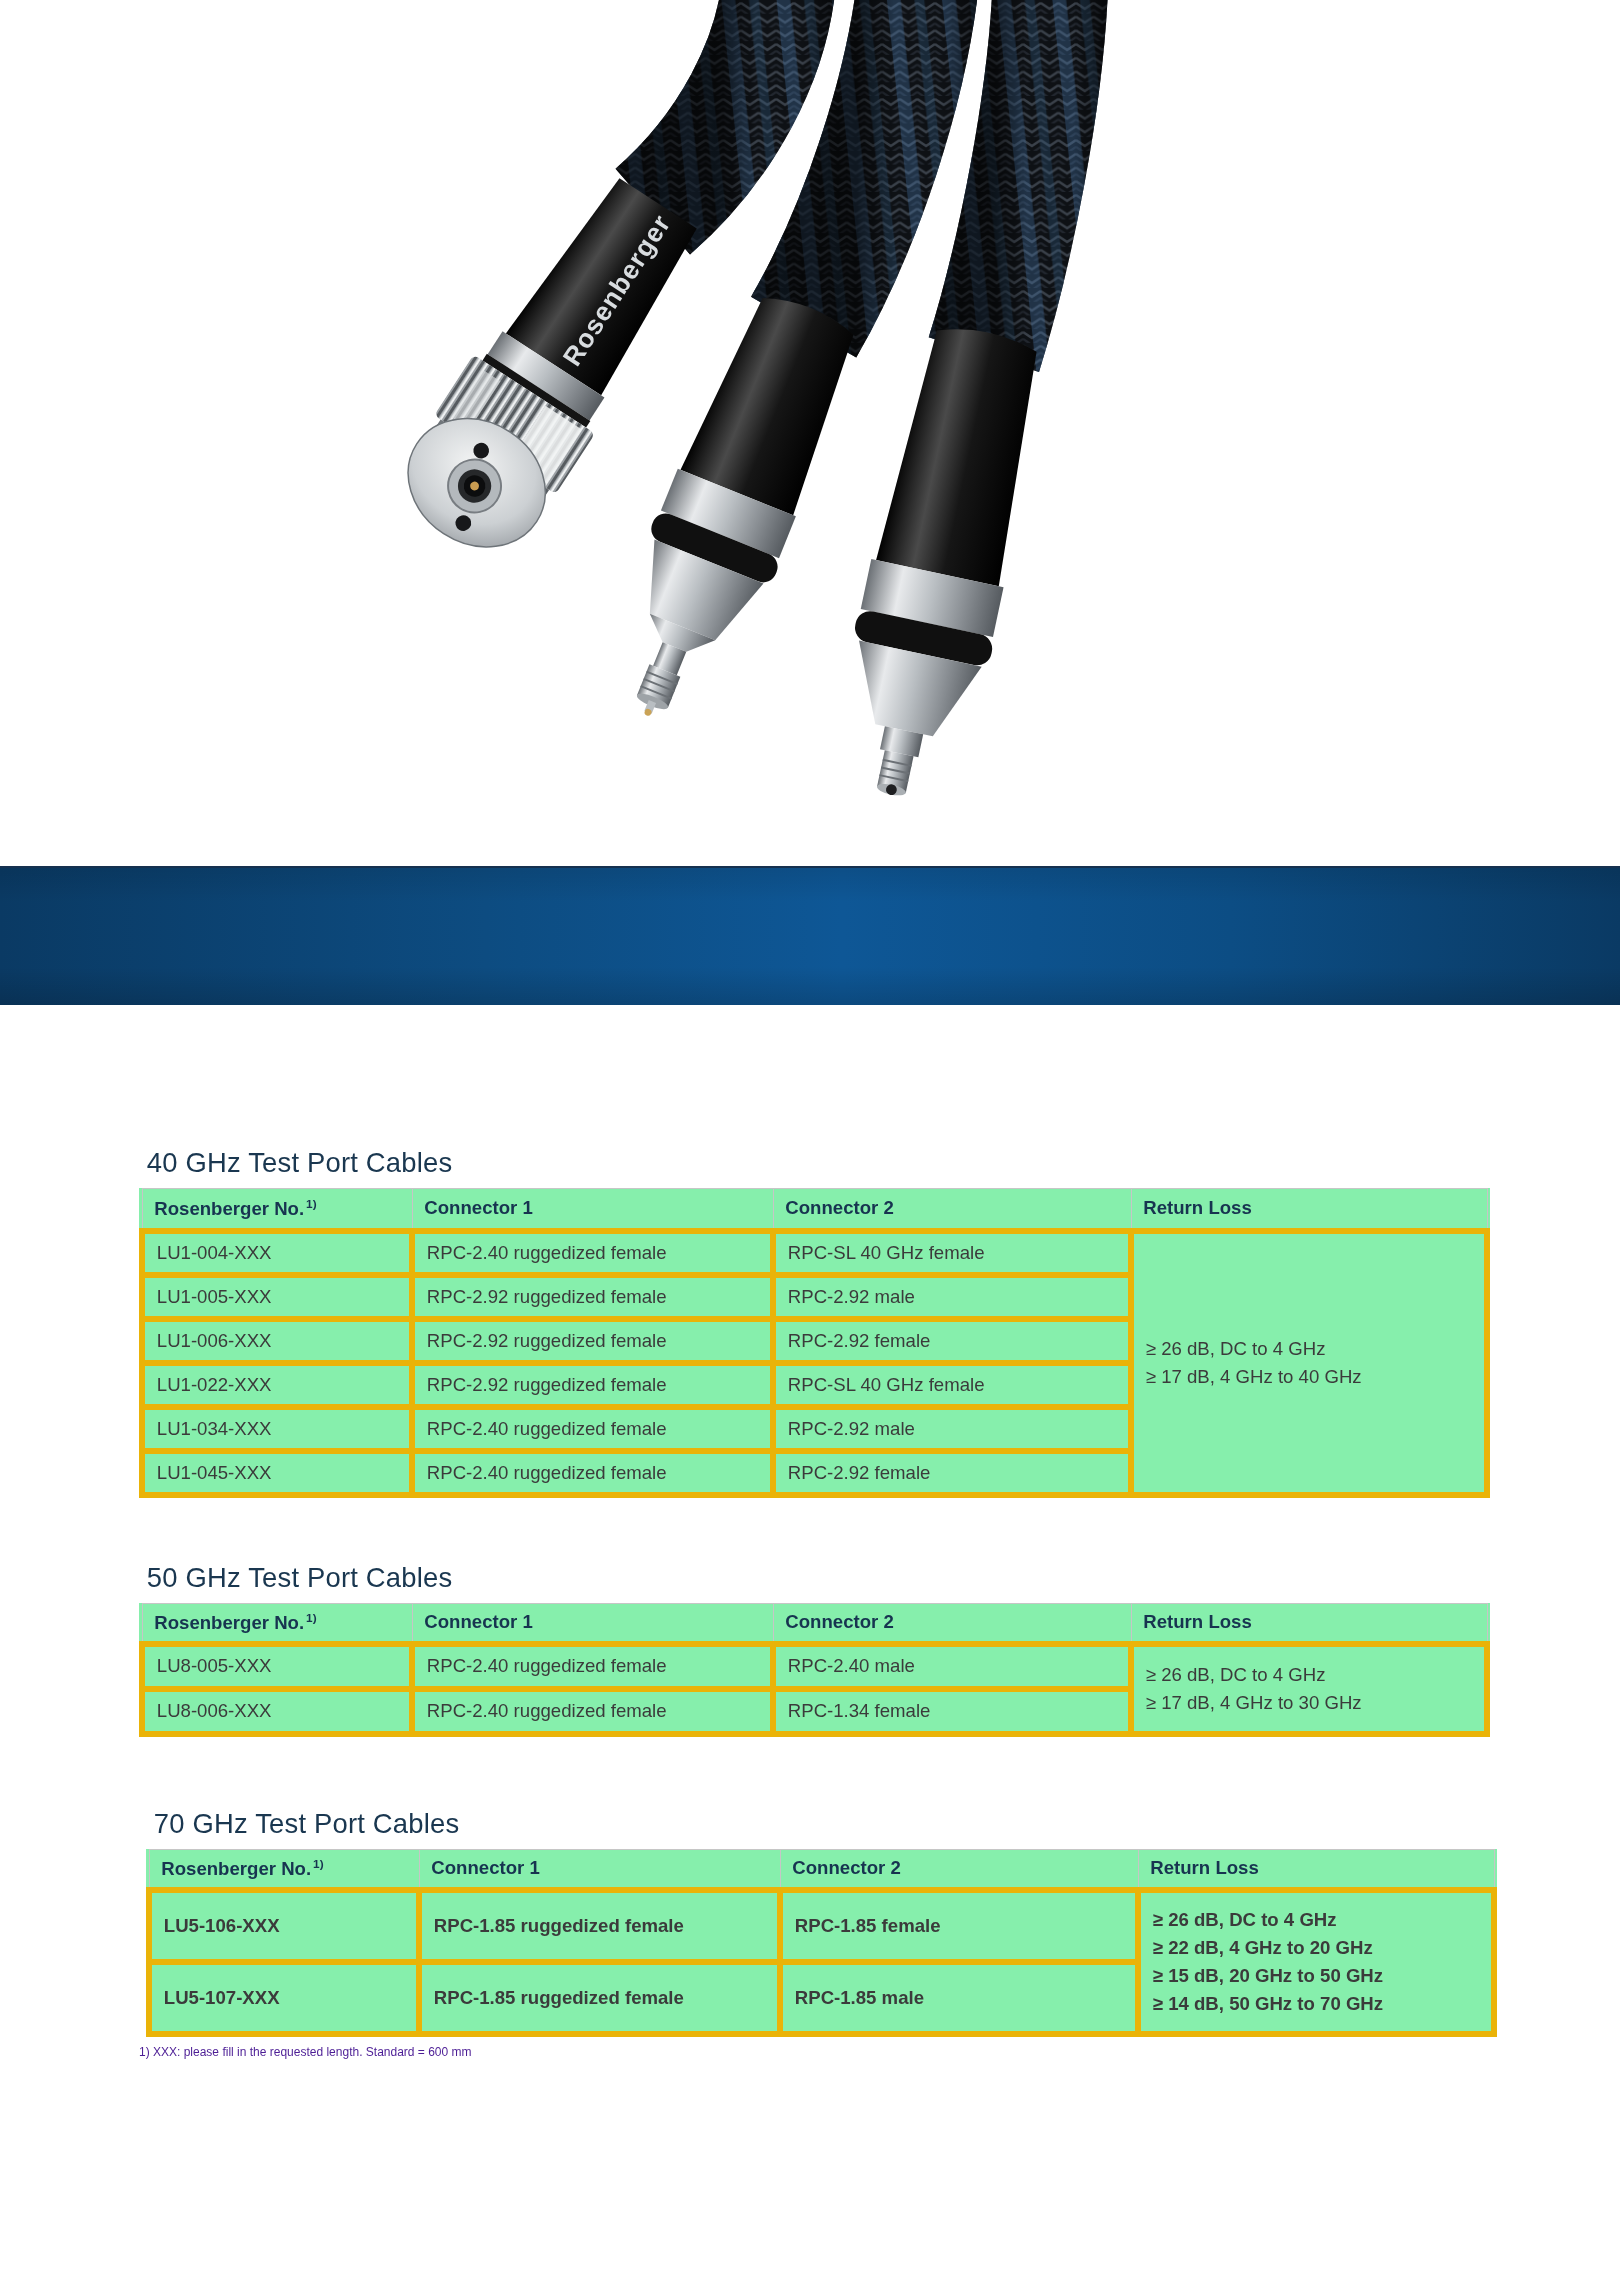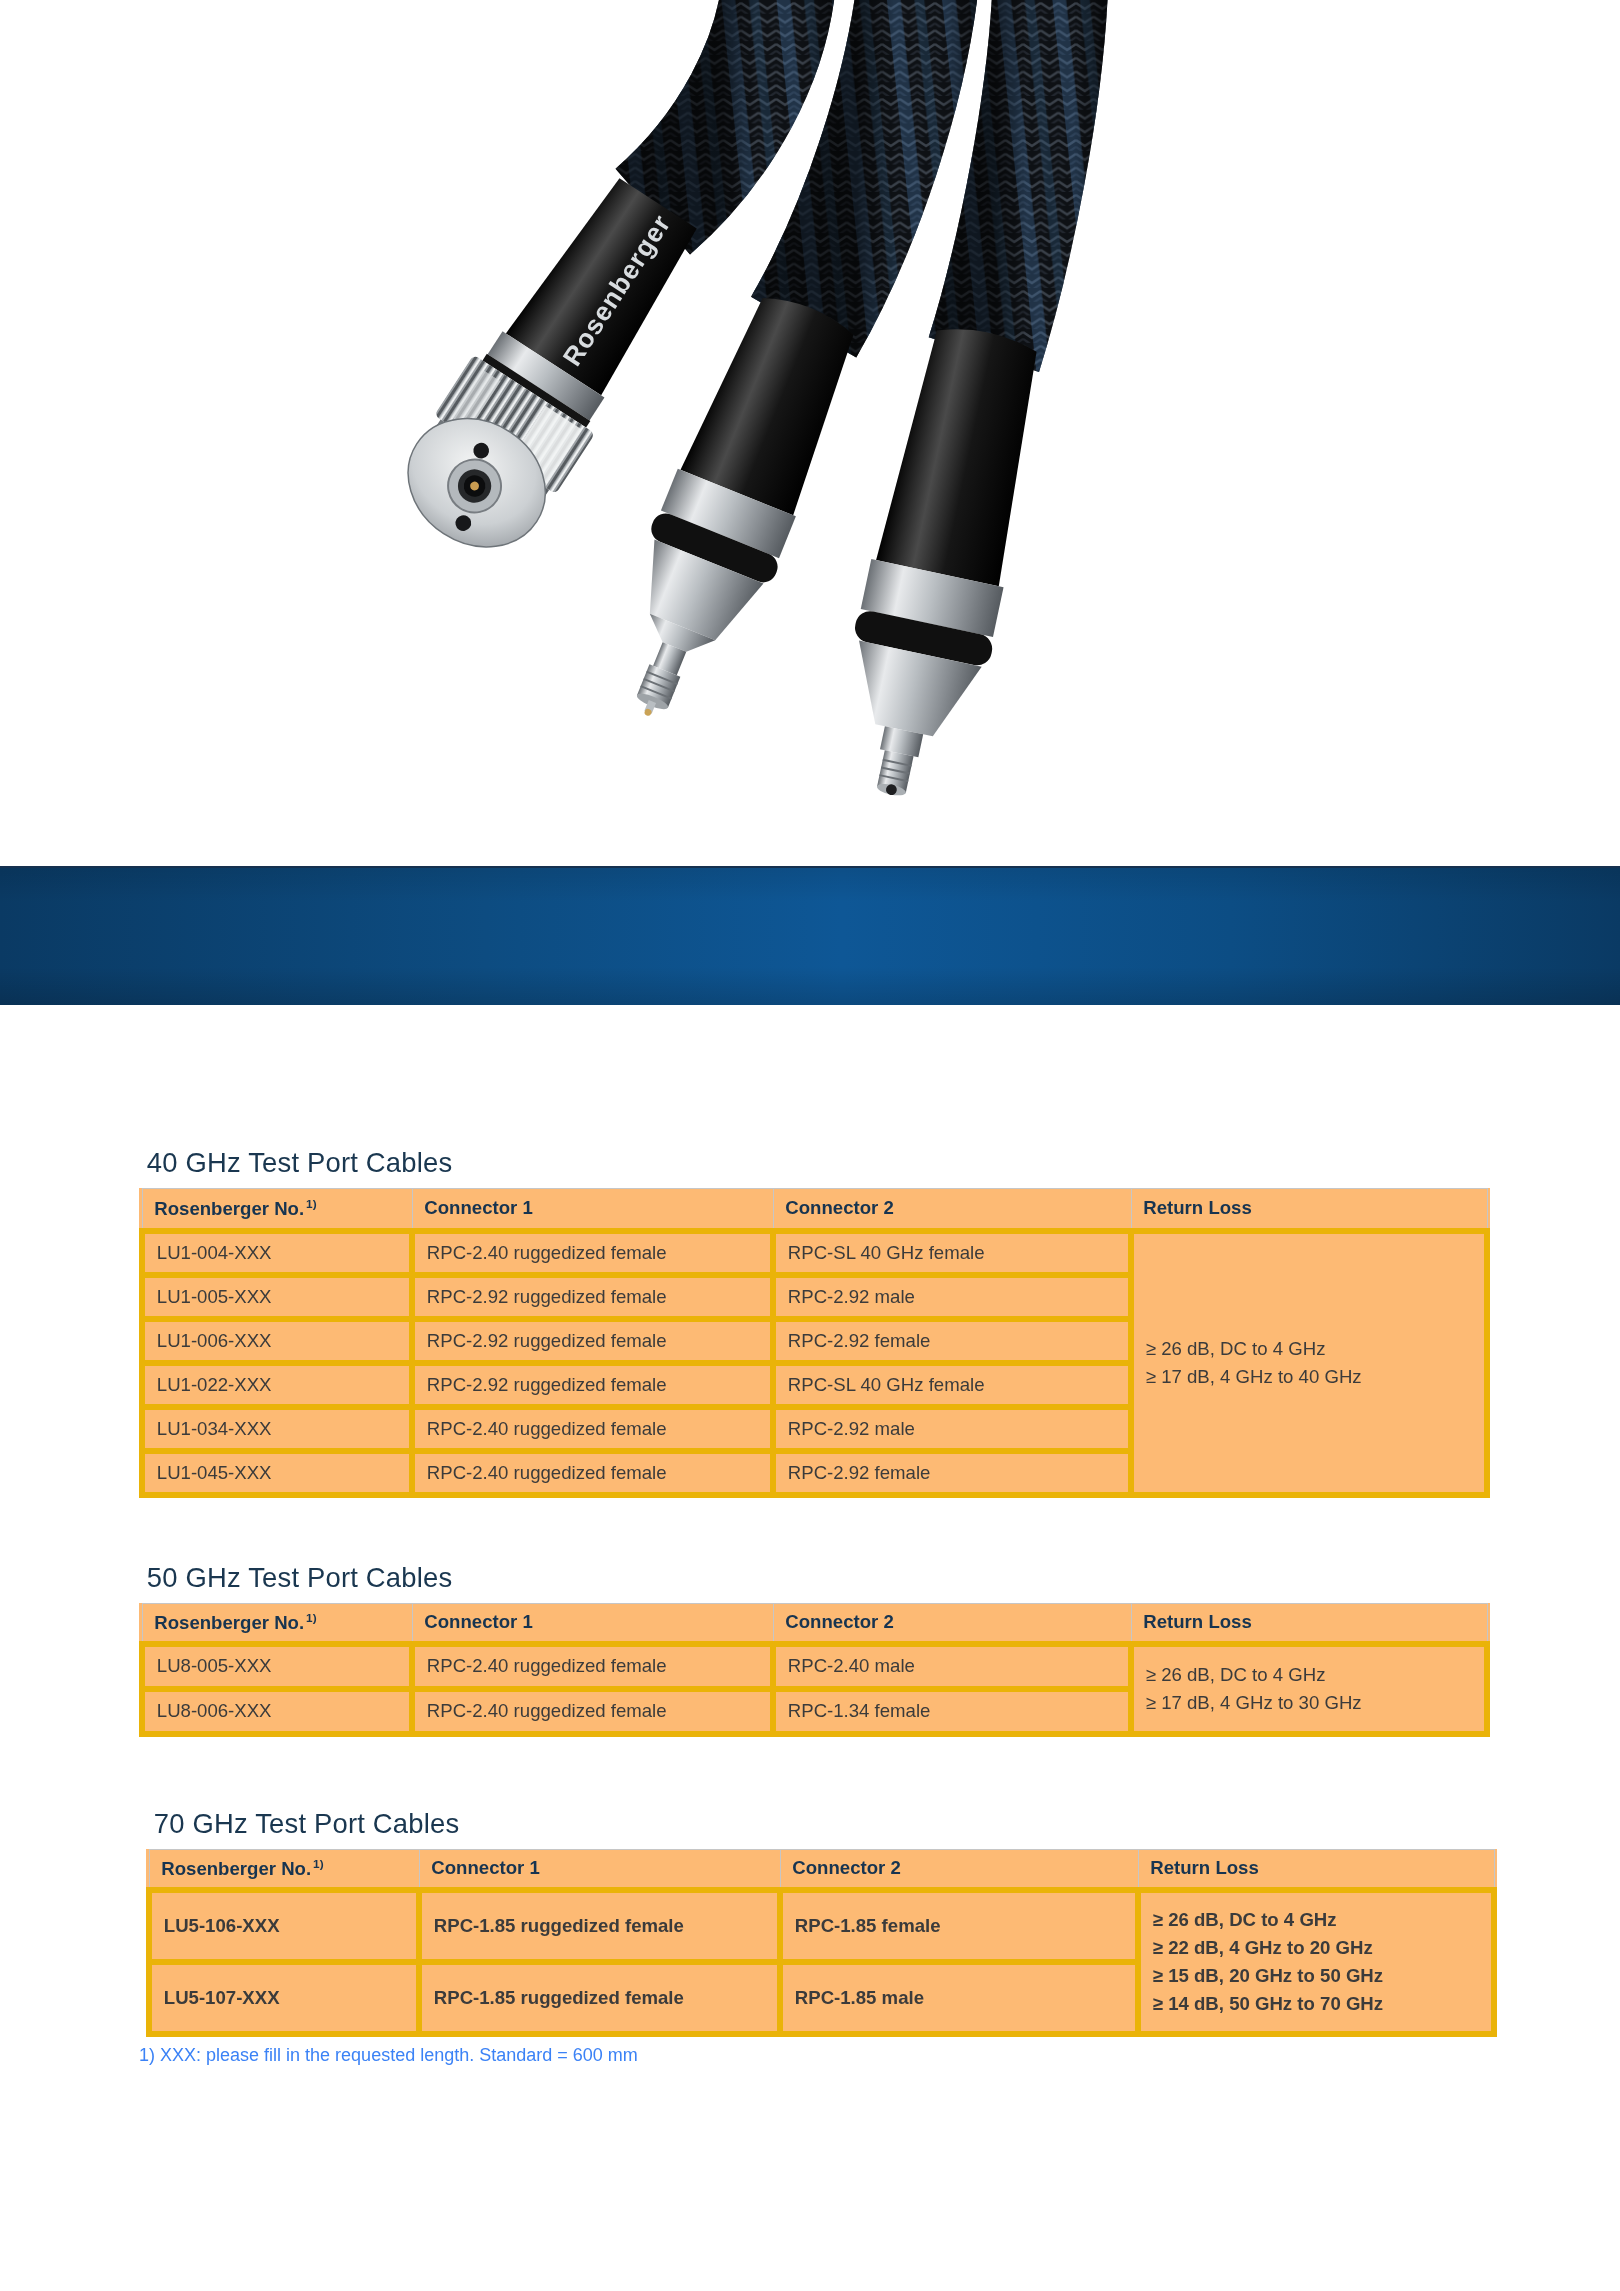--- a/index.html
+++ b/index.html
@@ -17,42 +17,42 @@
   }
   .sec{position:absolute;left:139px;}
   #sec1{top:1147px;}
   #sec2{top:1562px;}
   #sec3{top:1808px;padding-left:7px;}
   .sec-title{
     margin:0 0 9.8px 7.8px;font-size:27.4px;line-height:31px;font-weight:400;
     color:#1a3750;letter-spacing:0.2px;
   }
   table.data-table{
-    border-collapse:collapse;table-layout:fixed;width:1344px;background:#fdba74;
+    border-collapse:collapse;table-layout:fixed;width:1344px;background:#86efac;
   }
   .data-table th{
     height:39px;text-align:left;padding:0 5.9px 0 11.8px;
     font-size:18.6px;font-weight:bold;color:#173450;
     border:1px solid #c6c6c6;border-bottom:1px solid #a9a9a9;
     vertical-align:middle;white-space:nowrap;
   }
   .data-table td{
     padding:0 5.9px 0 11.8px;font-size:18.6px;color:#3b3b3b;
     border:6px solid #eab308;vertical-align:middle;white-space:nowrap;
   }
   #sec2 .data-table th, #sec3 .data-table th{height:37px;}
   #sec1 .data-table td{height:38px;}
   #sec2 .data-table td{height:39px;}
   #sec3 .data-table td{height:66px;font-weight:bold;}
   .data-table td.rl-cell{white-space:normal;}
   .rl-cell div{line-height:28px;}
   sup.fnref{font-size:11.8px;vertical-align:6.9px;margin-left:2px;}
   #footnote{
     position:absolute;left:139px;top:2045px;
-    font-size:18px;color:#3b82f6;
+    font-size:12px;color:#4c1d95;
   }
 </style>
 </head>
 <body>
 
 <svg id="photo" width="1620" height="866" viewBox="0 0 1653 884" xmlns="http://www.w3.org/2000/svg">
   <defs>
     <pattern id="braid" width="18" height="14" patternUnits="userSpaceOnUse">
       <rect width="18" height="14" fill="#0e1115"></rect>
       <path d="M0,3 L9,9 L18,3" stroke="#3a414a" stroke-width="2.6" fill="none"></path>

